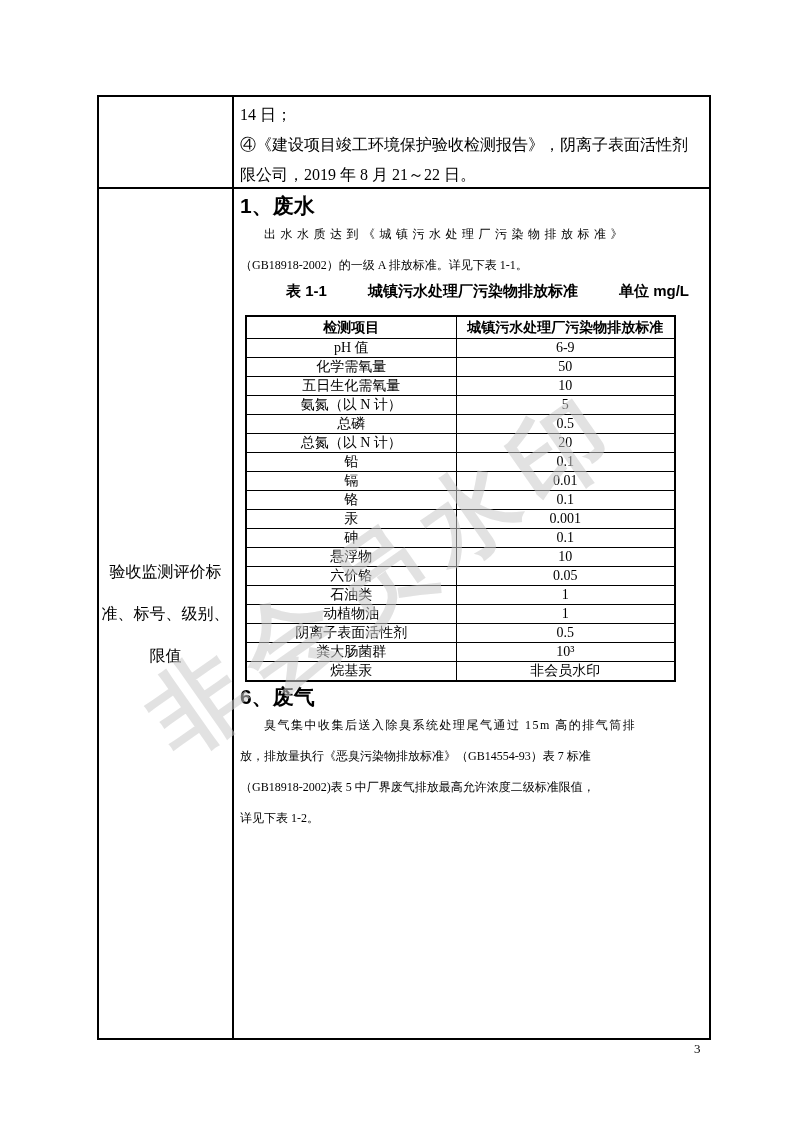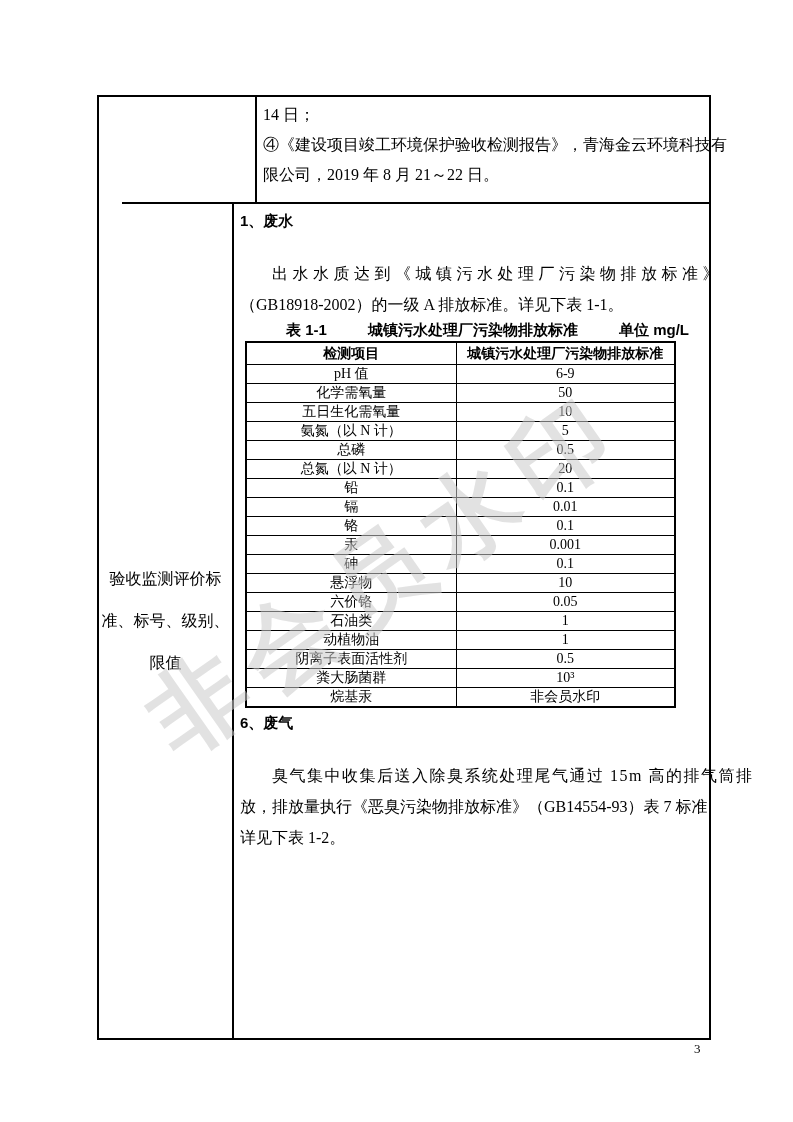--- a/index.html
+++ b/index.html
@@ -35,25 +35,24 @@
   .doc-table {
     position:absolute;
     left:97px; top:95px;
     width:614px; height:945px;
     border:2px solid #000;
     display:flex;
     flex-direction:column;
     background:transparent;
   }
   .row1 {
-    height:107px;
+    height:92px;
     border-bottom:2px solid #000;
     display:flex;
     flex:none;
-    margin-left:23px;
   }
   .row2 { flex:1; display:flex; }
   .cell-left {
     width:135px;
     flex:none;
     border-right:2px solid #000;
   }
   .cell-left.center {
     display:flex;
     align-items:center;
@@ -62,37 +61,37 @@
   }
   .cell-left.center > div { font-size:16px; line-height:42px; }
   .cell-right { flex:1; min-width:0; }
 
   .refdocs { padding:3px 6px 0 6px; font-size:16px; }
   .refdocs > div { line-height:30px; white-space:nowrap; }
 
   .content { padding:4px 6px 0 6px; }
   .heading {
     font-weight:bold;
-    font-size:15px;
+    font-size:21px;
     line-height:26px;
     font-family:"Liberation Sans", sans-serif;
   }
-  .para { font-size:16px;margin-top:24px; }
+  .para { font-size:12px; }
   .para > div { line-height:31px; white-space:nowrap; }
   .stretch1 { text-indent:2em; letter-spacing:4.5px; }
   .para2 > div:first-child { text-indent:2em; letter-spacing:1.5px; }
 
   .caption {
     display:flex;
     font-weight:bold;
     font-size:15px;
     line-height:20px;
     padding:0 14px 0 46px;
     justify-content:space-between;
-    margin-bottom:1px;
+    margin-bottom:14px;
     font-family:"Liberation Sans", sans-serif;
   }
 
   table.t1 {
     border-collapse:collapse;
     margin-left:5px;
     width:429px;
     table-layout:fixed;
   }
   table.t1 th, table.t1 td {
@@ -126,21 +125,21 @@
 <div class="page">
 
   <div class="watermark">非会员水印</div>
 
   <div class="doc-table">
 
     <div class="row1">
       <div class="cell-left"></div>
       <div class="cell-right refdocs">
           <div>14 日；</div>
-          <div>④《建设项目竣工环境保护验收检测报告》，青海金云环境科技有</div>
+          <div>④《建设项目竣工环境保护验收检测报告》，阴离子表面活性剂</div>
           <div>限公司，2019 年 8 月 21～22 日。</div>
         </div>
     </div>
 
     <div class="row2">
       <div class="cell-left center">
         <div>
             <div>验收监测评价标</div>
             <div>准、标号、级别、</div>
             <div>限值</div>
@@ -247,20 +246,21 @@
                 <td>非会员水印</td>
               </tr>
             </tbody>
         </table>
 
         <div class="heading">6、废气</div>
 
         <div class="para para2">
             <div>臭气集中收集后送入除臭系统处理尾气通过 15m 高的排气筒排</div>
             <div>放，排放量执行《恶臭污染物排放标准》（GB14554-93）表 7 标准</div>
+            <div>（GB18918-2002)表 5 中厂界废气排放最高允许浓度二级标准限值，</div>
             <div>详见下表 1-2。</div>
           </div>
 
       </div>
     </div>
 
   </div>
 
   <div class="pagenum">3</div>
 

